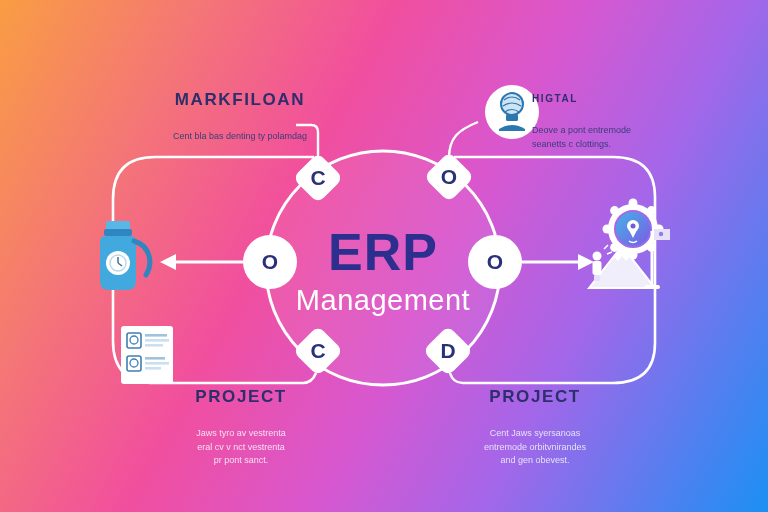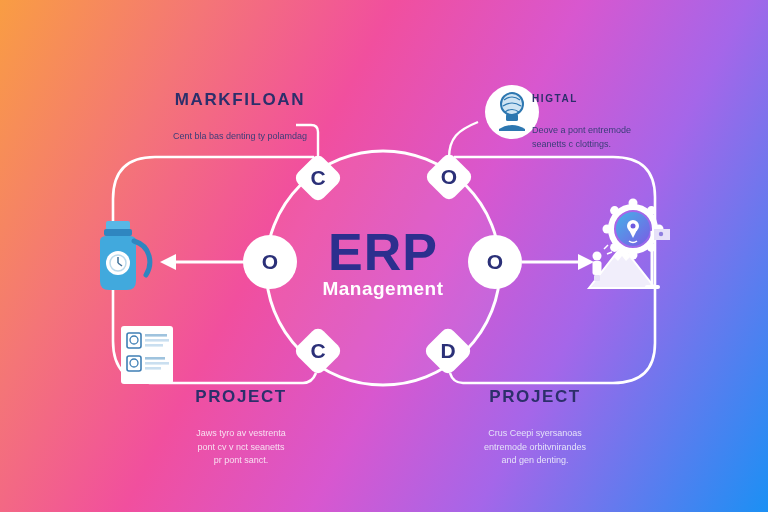--- a/index.html
+++ b/index.html
@@ -14,21 +14,21 @@
   .tblock .sub{font-size:9px;line-height:1.5;color:#3a3d78;margin-top:20px;}
   .tl{left:118px;top:90px;width:244px;text-align:center;}
   .tr{left:532px;top:93px;width:180px;text-align:left;}
   .tr .title{font-size:10px;}
   .bl{left:138px;top:387px;width:206px;text-align:center;}
   .br{left:428px;top:387px;width:214px;text-align:center;}
   .bl .sub{color:#f8dff1;}
   .br .sub{color:#e4e2f9;}
   .centerblock{left:263px;top:226px;width:240px;text-align:center;}
   .erp{font-size:52px;font-weight:700;color:#2c2f8e;letter-spacing:1px;line-height:1;}
-  .mgmt{font-size:19px;color:#ffffff;letter-spacing:0.5px;font-weight:bold;}
+  .mgmt{font-size:29px;color:#ffffff;margin-top:6px;letter-spacing:0.5px;}
   .sub span{display:block;}
   .nodeletter{font-family:"Liberation Sans",sans-serif;font-weight:700;font-size:21px;fill:#2b3078;}
 </style>
 </head>
 <body>
 
 <div class="canvas">
 
   <svg class="layer" width="768" height="512" viewBox="0 0 768 512">
     <defs>
@@ -160,31 +160,31 @@
     <div class="sub">
       <span>Deove a pont entremode</span>
       <span>seanetts c clottings.</span>
     </div>
   </div>
 
   <div class="tblock bl">
     <div class="title">PROJECT</div>
     <div class="sub">
       <span>Jaws tyro av vestrenta</span>
-      <span>pont cv v nct seanetts</span>
+      <span>eral cv v nct vestrenta</span>
       <span>pr pont sanct.</span>
     </div>
   </div>
 
   <div class="tblock br">
     <div class="title">PROJECT</div>
     <div class="sub">
-      <span>Crus Ceepi syersanoas</span>
+      <span>Cent Jaws syersanoas</span>
       <span>entremode orbitvnirandes</span>
-      <span>and gen denting.</span>
+      <span>and gen obevest.</span>
     </div>
   </div>
 
   <div class="tblock centerblock">
     <div class="erp">ERP</div>
     <div class="mgmt">Management</div>
   </div>
 
 </div>
 

